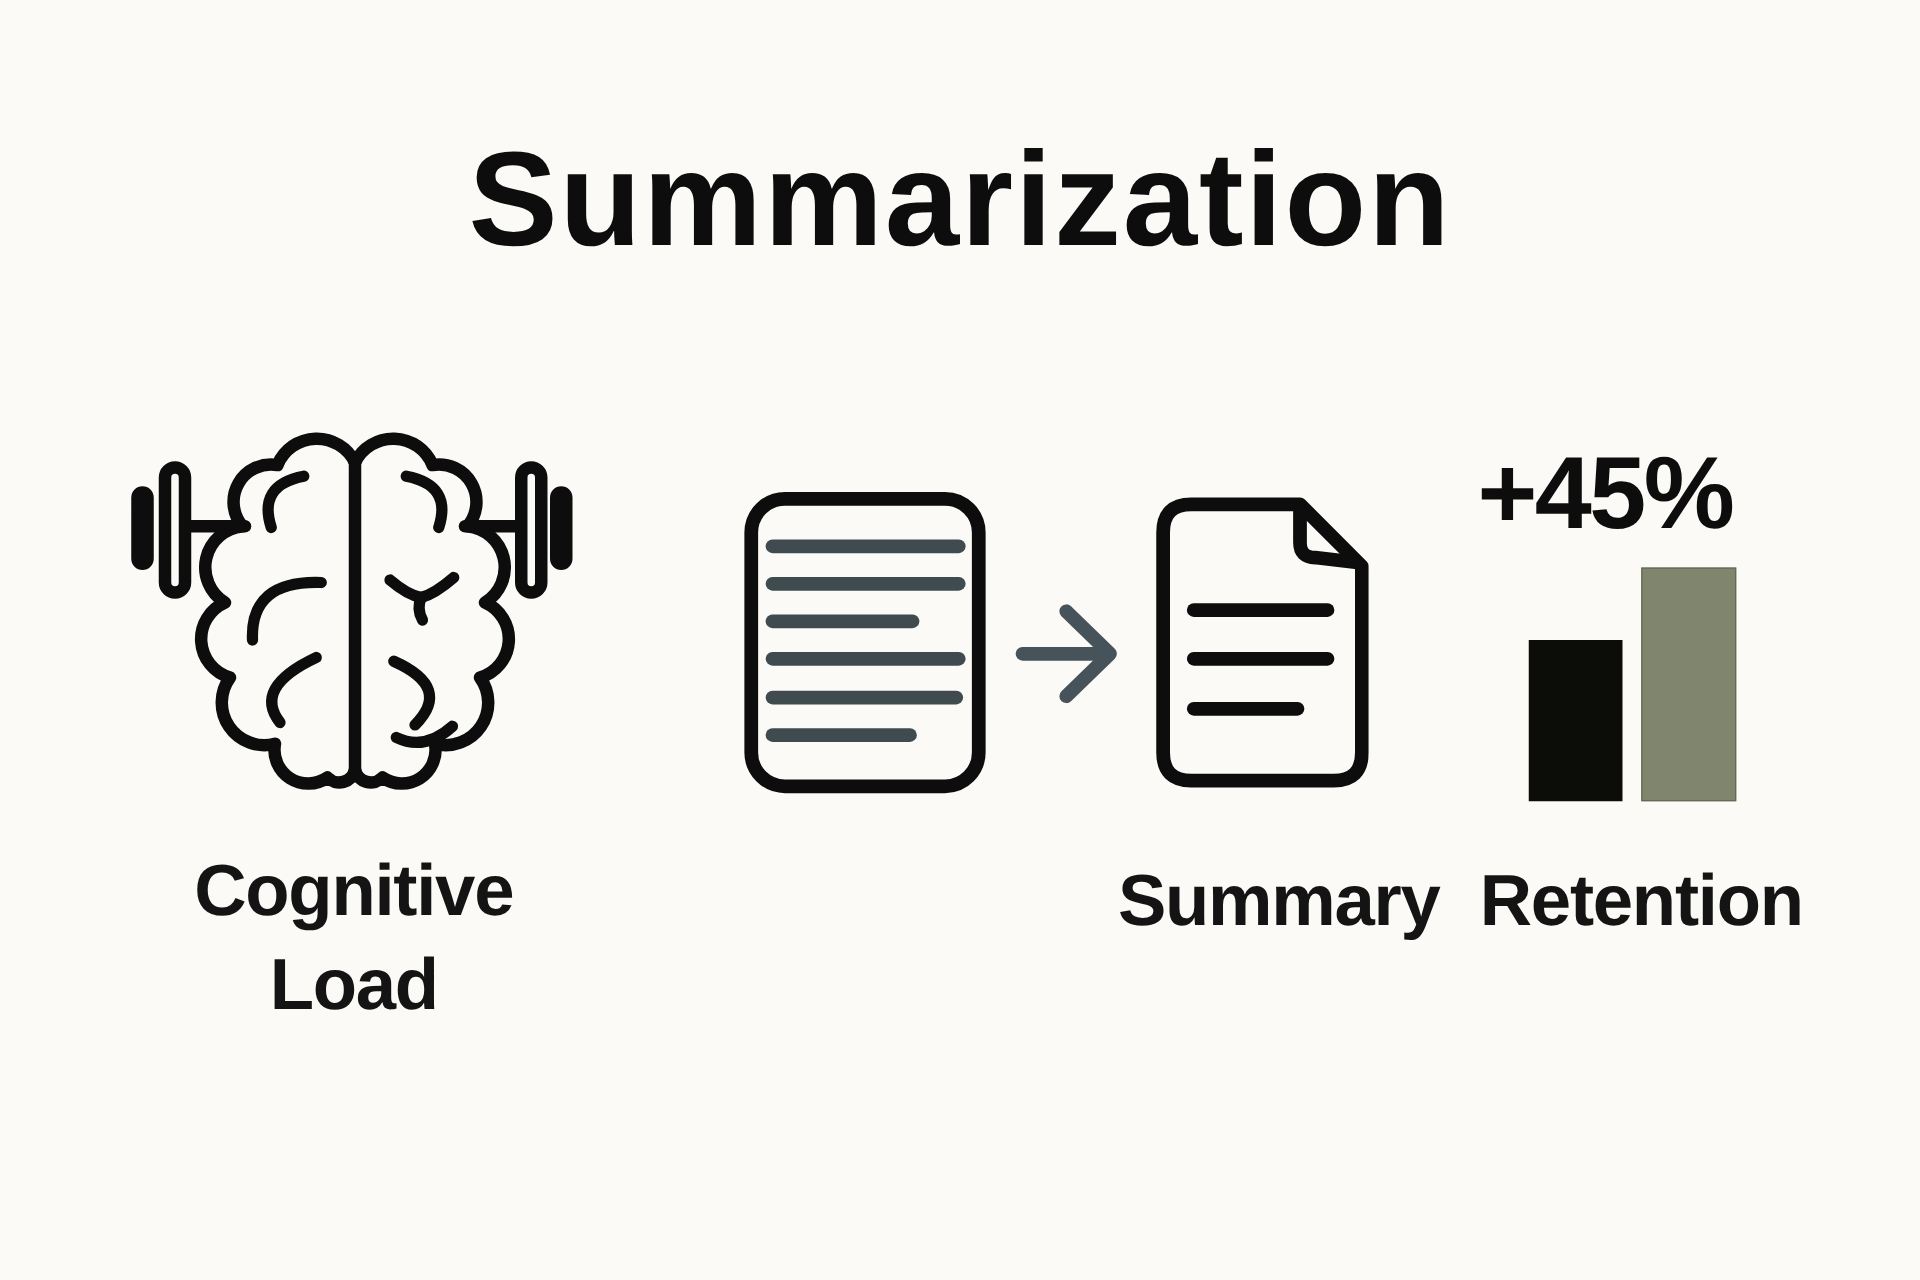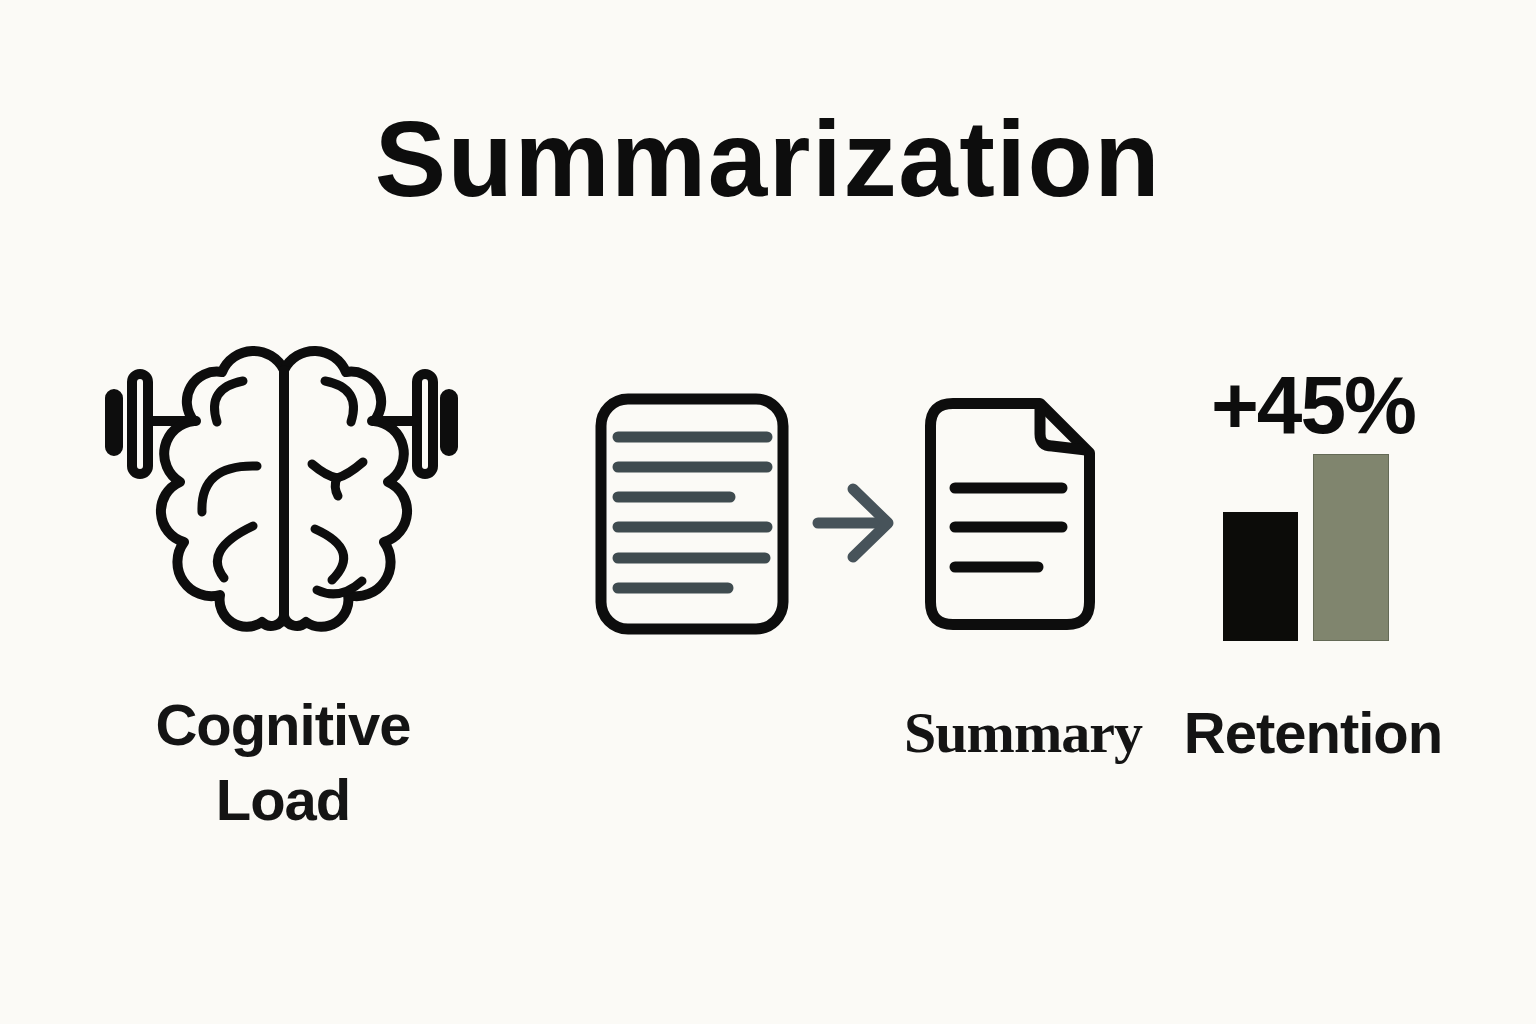--- a/index.html
+++ b/index.html
@@ -34,33 +34,31 @@
   .arrow-box{left:810px;top:483px;width:84px;height:80px;}
   .summarydoc-box{left:923px;top:395px;width:172px;height:236px;}
   .icon-box svg{display:block;width:100%;height:100%;}
 
   .step-label{
     position:absolute;
     text-align:center;
     font-size:58px;font-weight:700;letter-spacing:-1px;
     line-height:1.29;
     color:var(--text);
-    margin-top:12px;
   }
   .label-cognitive{left:103px;top:676px;width:360px;}
   .label-information{left:535px;top:684px;width:330px;}
-  .label-summary{left:867px;top:684px;width:312px;font-family:Liberation Serif, serif;}
+  .label-summary{left:867px;top:684px;width:312px;}
   .label-retention{left:1182px;top:684px;width:262px;text-align:center;}
 
   .retention-chart{
     position:absolute;left:1182px;top:352px;width:262px;height:289px;
   }
   .retention-delta{
-    position:absolute;top:12px;left:0;width:100%;
-    text-align:center;
+    position:absolute;top:2px;left:0;width:100%;
     font-size:82px;font-weight:700;letter-spacing:-2px;
     line-height:1.0;
     color:var(--ink);
   }
   .bar{position:absolute;bottom:0;}
   .bar-before{left:41px;width:75px;background:var(--bar-before);}
   .bar-after{left:131px;width:76px;background:var(--bar-after);border:1px solid var(--bar-after-edge);}
 </style>
 </head>
 <body>

